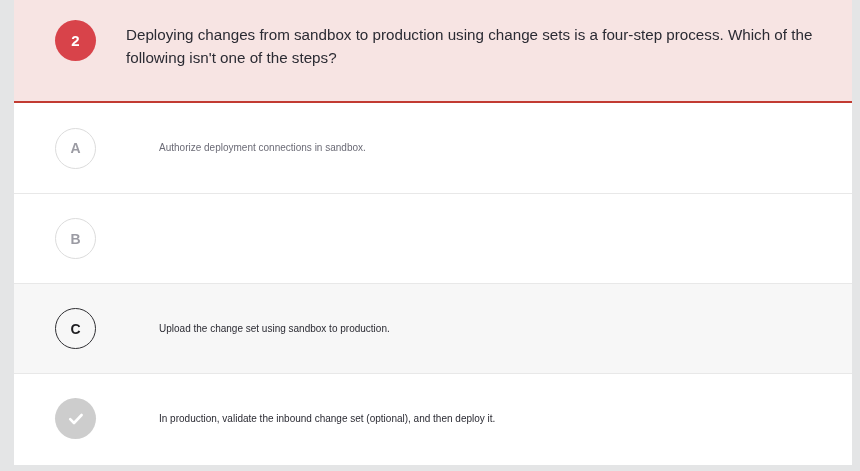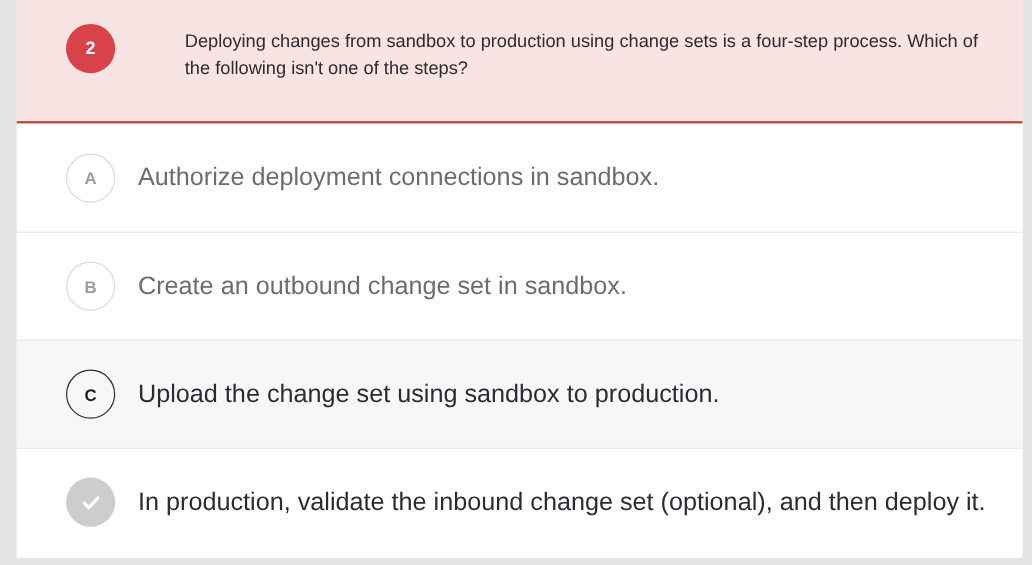--- a/index.html
+++ b/index.html
@@ -57,21 +57,21 @@
     font-weight: bold;
     display: flex;
     align-items: center;
     justify-content: center;
     margin-left: 17px;
     margin-top: 2px;
     letter-spacing: 0.2px;
   }
 
   .question-text {
-    margin-left: 58px;
+    margin-left: 30px;
     color: #2b2b33;
     font-size: 15.2px;
     line-height: 23px;
     max-width: 715px;
     padding-top: 5px;
   }
 
   
   .options {
     display: block;
@@ -121,22 +121,22 @@
     border: none;
   }
 
   .check-icon {
     display: block;
     width: 20px;
     height: 20px;
   }
 
   .option-text {
-    margin-left: 19px;
-    font-size: 21px;
+    margin-left: 63px;
+    font-size: 10px;
     line-height: 22px;
   }
   .option-text.muted {
     color: #6b6b76;
   }
   .option-text.strong {
     color: #2b2b33;
   }
 </style>
 </head>
@@ -152,21 +152,20 @@
 
     <div class="options">
 
       <div class="option-row">
         <div class="option-marker outline-light">A</div>
         <div class="option-text muted">Authorize deployment connections in sandbox.</div>
       </div>
 
       <div class="option-row divided">
         <div class="option-marker outline-light">B</div>
-        <div class="option-text muted">Create an outbound change set in sandbox.</div>
       </div>
 
       <div class="option-row divided highlighted">
         <div class="option-marker outline-dark">C</div>
         <div class="option-text strong">Upload the change set using sandbox to production.</div>
       </div>
 
       <div class="option-row divided">
         <div class="option-marker filled-check">
           <svg class="check-icon" viewBox="0 0 20 20">

